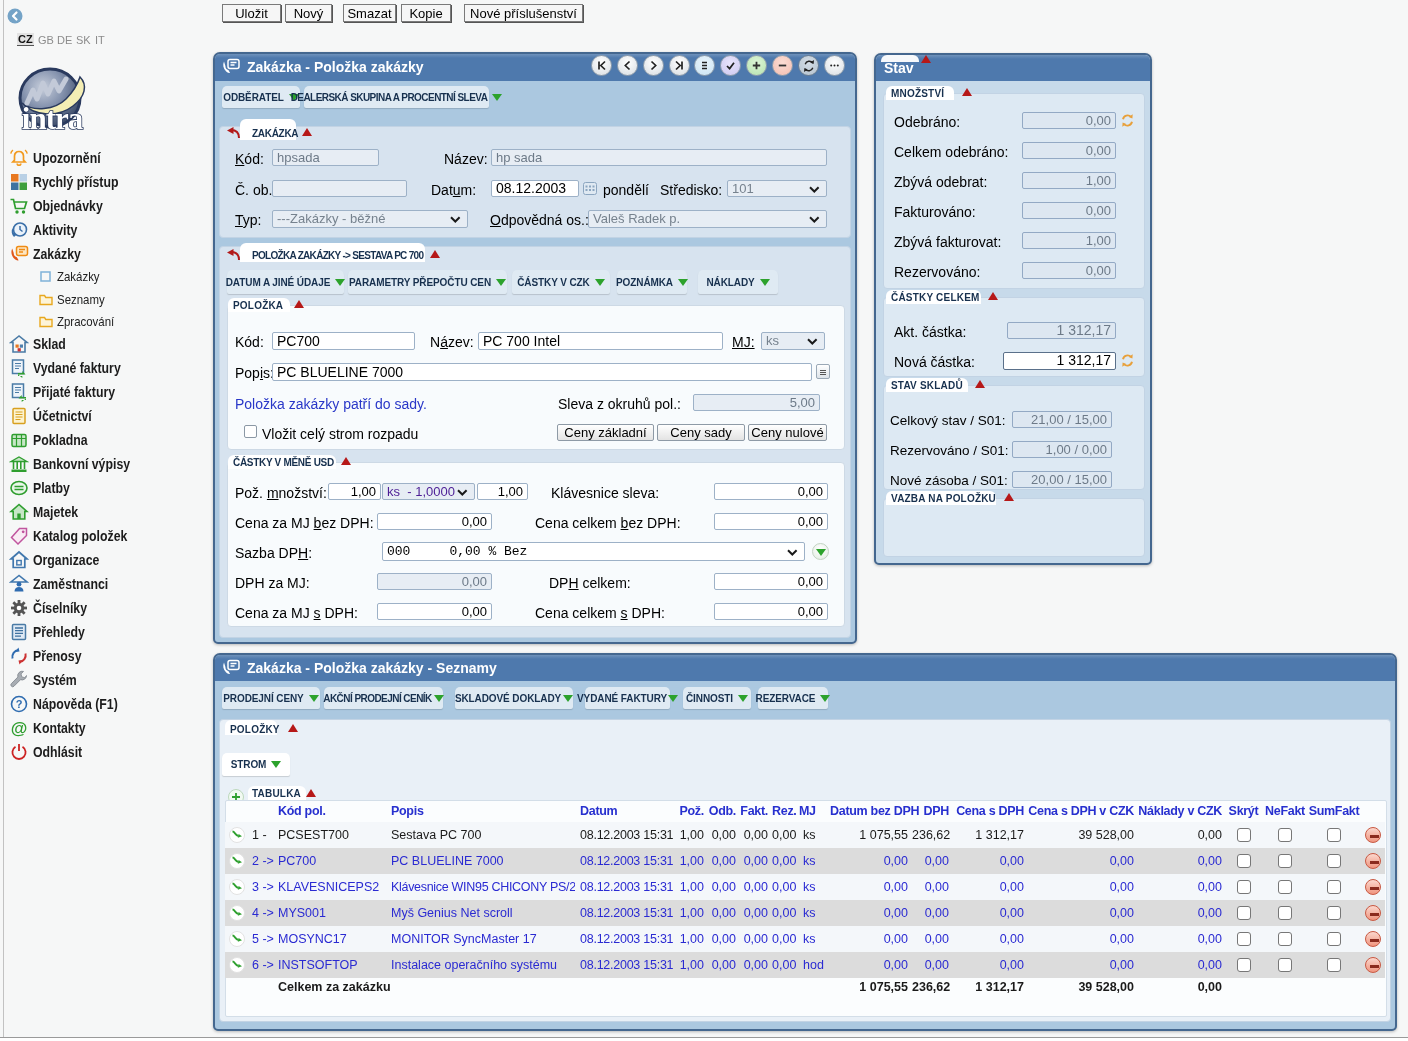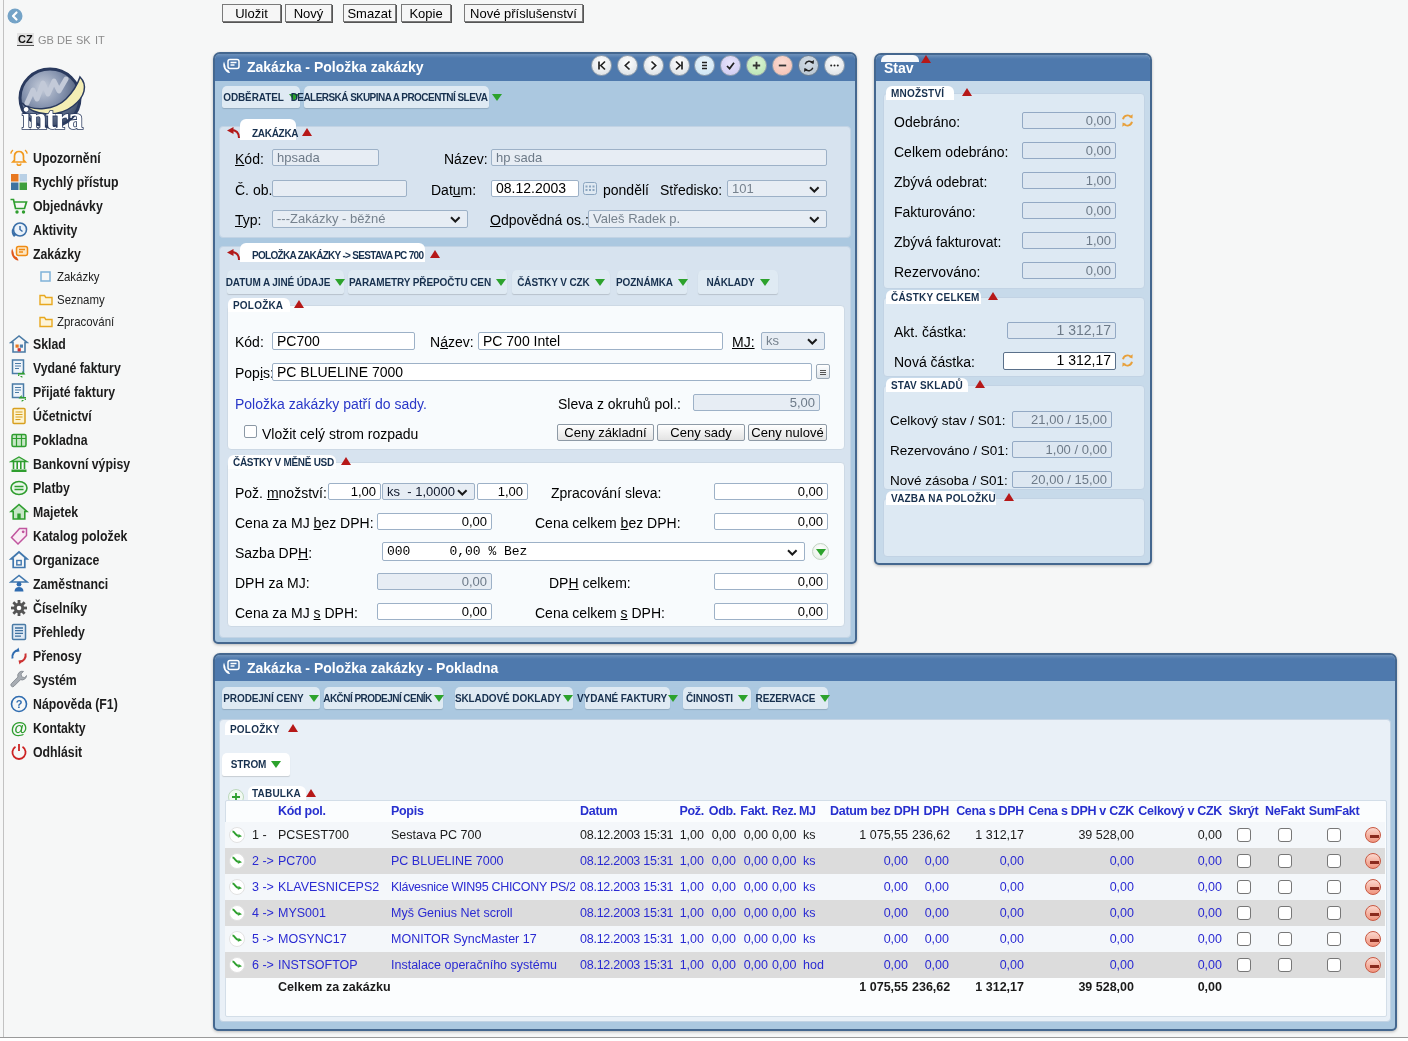--- a/index.html
+++ b/index.html
@@ -391,26 +391,26 @@
 <div class="btn" style="left:657px;top:424px;width:88px;height:17px">Ceny sady</div>
 <div class="btn" style="left:748px;top:424px;width:79px;height:17px">Ceny nulové</div>
 
 
 <div class="wsect" style="left:227px;top:462px;width:618px;height:165px"></div>
 <div class="tab" style="left:228px;top:455px;width:108px;height:14px"></div>
 <div class="slbl" style="left:233px;top:457px;letter-spacing:-.3px">ČÁSTKY V MĚNĚ USD</div>
 <div class="rup" style="left:341px;top:457px;position:absolute"></div>
 <div class="lbl" style="left:235px;top:485px">Pož. <u>m</u>nožství:</div>
 <div class="inp white num" style="left:328px;top:483px;width:53px;height:17px">1,00</div>
-<div class="sel" style="left:382px;top:483px;width:93px;height:17px;color:#0f172a">ks&nbsp; - 1,0000</div>
+<div class="sel" style="left:382px;top:483px;width:93px;height:17px;color:#4c1d95">ks&nbsp; - 1,0000</div>
 <svg class="chevs" style="left:457px;top:489px">
     <use href="#chv"></use>
   </svg>
 <div class="inp white num" style="left:477px;top:483px;width:51px;height:17px">1,00</div>
-<div class="lbl" style="left:551px;top:485px">Zpracování sleva:</div>
+<div class="lbl" style="left:551px;top:485px">Klávesnice sleva:</div>
 <div class="inp white num" style="left:714px;top:483px;width:114px;height:17px">0,00</div>
 <div class="lbl" style="left:235px;top:515px">Cena za MJ <u>b</u>ez DPH:</div>
 <div class="inp white num" style="left:377px;top:513px;width:115px;height:17px">0,00</div>
 <div class="lbl" style="left:535px;top:515px">Cena celkem <u>b</u>ez DPH:</div>
 <div class="inp white num" style="left:714px;top:513px;width:114px;height:17px">0,00</div>
 <div class="lbl" style="left:235px;top:545px">Sazba DP<u>H</u>:</div>
 <div class="sel" style="left:382px;top:542px;width:423px;height:19px;color:#000;background:#fff;font-family:'Liberation Mono',monospace;font-size:13px;line-height:17px">000&nbsp;&nbsp;&nbsp;&nbsp;&nbsp;0,00 % Bez</div>
 <svg class="chevs" style="left:787px;top:549px">
     <use href="#chv"></use>
   </svg>
@@ -494,21 +494,21 @@
 <div class="rup" style="left:1004px;top:493px;position:absolute"></div>
 
 
 <div class="panel" style="left:213px;top:653px;width:1184px;height:378px"></div>
 <div class="abs" style="left:215px;top:655px;width:1180px;height:26px;background:linear-gradient(#6f92bb 0px,#4e79ad 4px);border-radius:5px 5px 0 0"></div>
 <svg class="abs" style="left:221px;top:658px" width="20" height="20" viewBox="0 0 20 20">
     <rect x="7" y="2.5" width="11" height="9" rx="2" fill="none" stroke="#fff" stroke-width="1.5"></rect>
     <path d="M9.5 5.5h6M9.5 8h4" stroke="#fff" stroke-width="1.3"></path>
     <path d="M3 4.5c-1.5 3-.8 7 2 9.8 1.5 1.5 3 2 4 1.4l-1.6-2.8c-1.8-.3-3.1-2-3-4z" fill="#fff"></path>
   </svg>
-<div class="ptitle" style="left:247px;top:660px">Zakázka - Položka zakázky - Pokladna</div>
+<div class="ptitle" style="left:247px;top:660px">Zakázka - Položka zakázky - Seznamy</div>
 <div class="chip" style="left:222px;top:687px;width:98px;height:22px">PRODEJNÍ CENY<span class="gdown"></span></div>
 <div class="chip" style="left:324px;top:687px;width:119px;height:22px;letter-spacing:-.55px">AKČNÍ PRODEJNÍ CENÍK<span class="gdown" style="margin-left:2px"></span></div>
 <div class="chip" style="left:455px;top:687px;width:118px;height:22px">SKLADOVÉ DOKLADY<span class="gdown" style="margin-left:2px"></span></div>
 <div class="chip" style="left:585px;top:687px;width:85px;height:22px">VYDANÉ FAKTURY<span class="gdown" style="margin-left:1px"></span></div>
 <div class="chip" style="left:683px;top:687px;width:68px;height:22px">ČINNOSTI<span class="gdown"></span></div>
 <div class="chip" style="left:758px;top:687px;width:70px;height:22px">REZERVACE<span class="gdown"></span></div>
 
 <div class="sect" style="left:219px;top:719px;width:1172px;height:303px;background:#e9f0f7"></div>
 <div class="tab" style="left:225px;top:720px;width:52px;height:15px"></div>
 <div class="slbl" style="left:230px;top:724px">POLOŽKY</div>
@@ -553,21 +553,21 @@
         <td class="dt">Datum</td>
         <td class="r">Pož.</td>
         <td class="r">Odb.</td>
         <td class="r">Fakt.</td>
         <td class="r">Rez.</td>
         <td>MJ</td>
         <td class="r">Datum bez DPH</td>
         <td class="r">DPH</td>
         <td class="r">Cena s DPH</td>
         <td class="r">Cena s DPH v CZK</td>
-        <td class="r">Celkový v CZK</td>
+        <td class="r">Náklady v CZK</td>
         <td class="c">Skrýt</td>
         <td class="c">NeFakt</td>
         <td class="c">SumFakt</td>
         <td></td>
       </tr>
 <tr class="rA">
         <td class="c"><svg width="16" height="16" viewBox="0 0 16 16">
             <circle cx="8" cy="8" r="7.5" fill="#fff" stroke="#e2e2e2"></circle>
             <path d="M3.5 4.5c2.5 0 2.5 4 6 4.5" fill="none" stroke="#2fa02f" stroke-width="1.8"></path>
             <path d="M13 9.2l-4.2 1.6.8-3.8z" fill="#2fa02f"></path>

